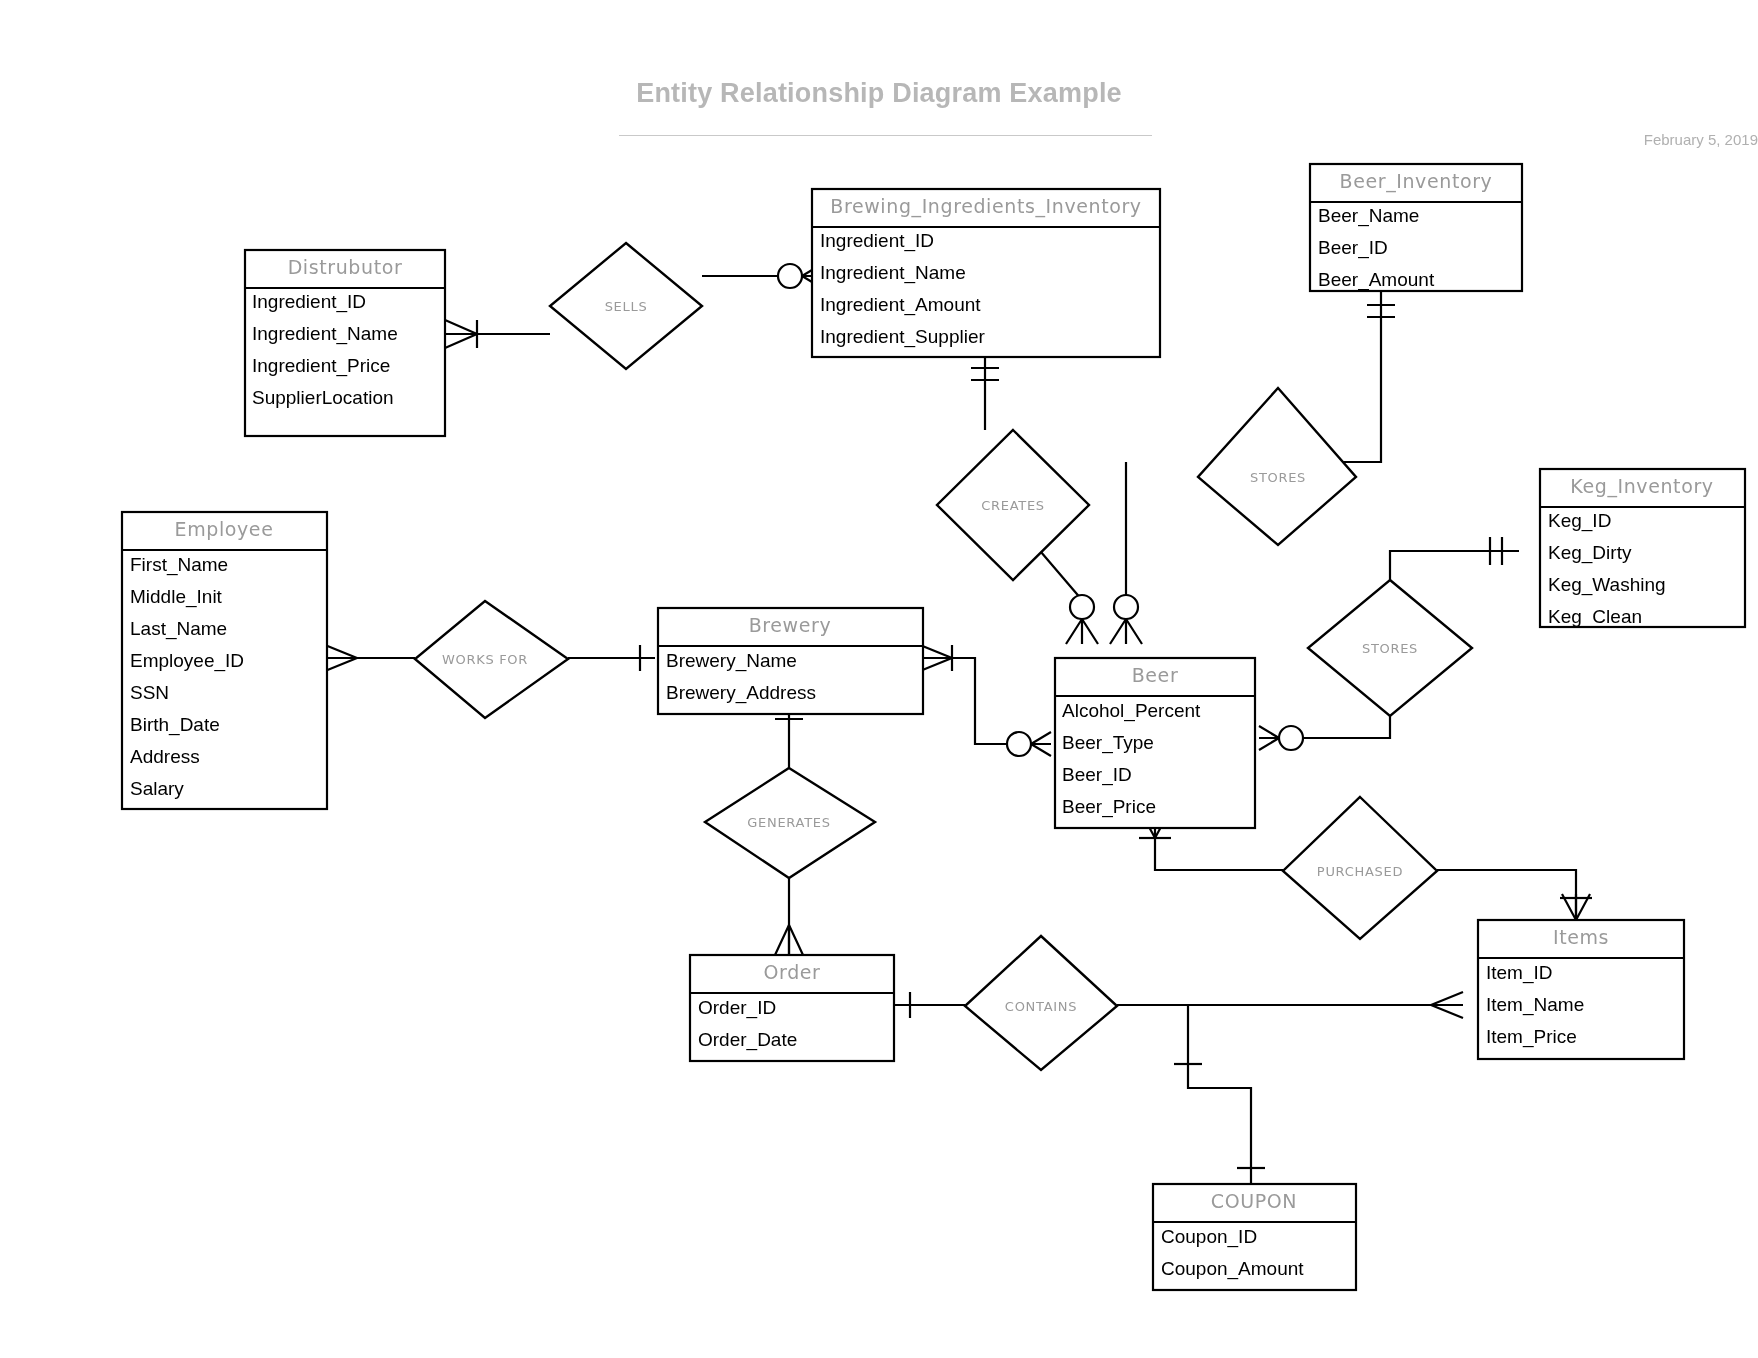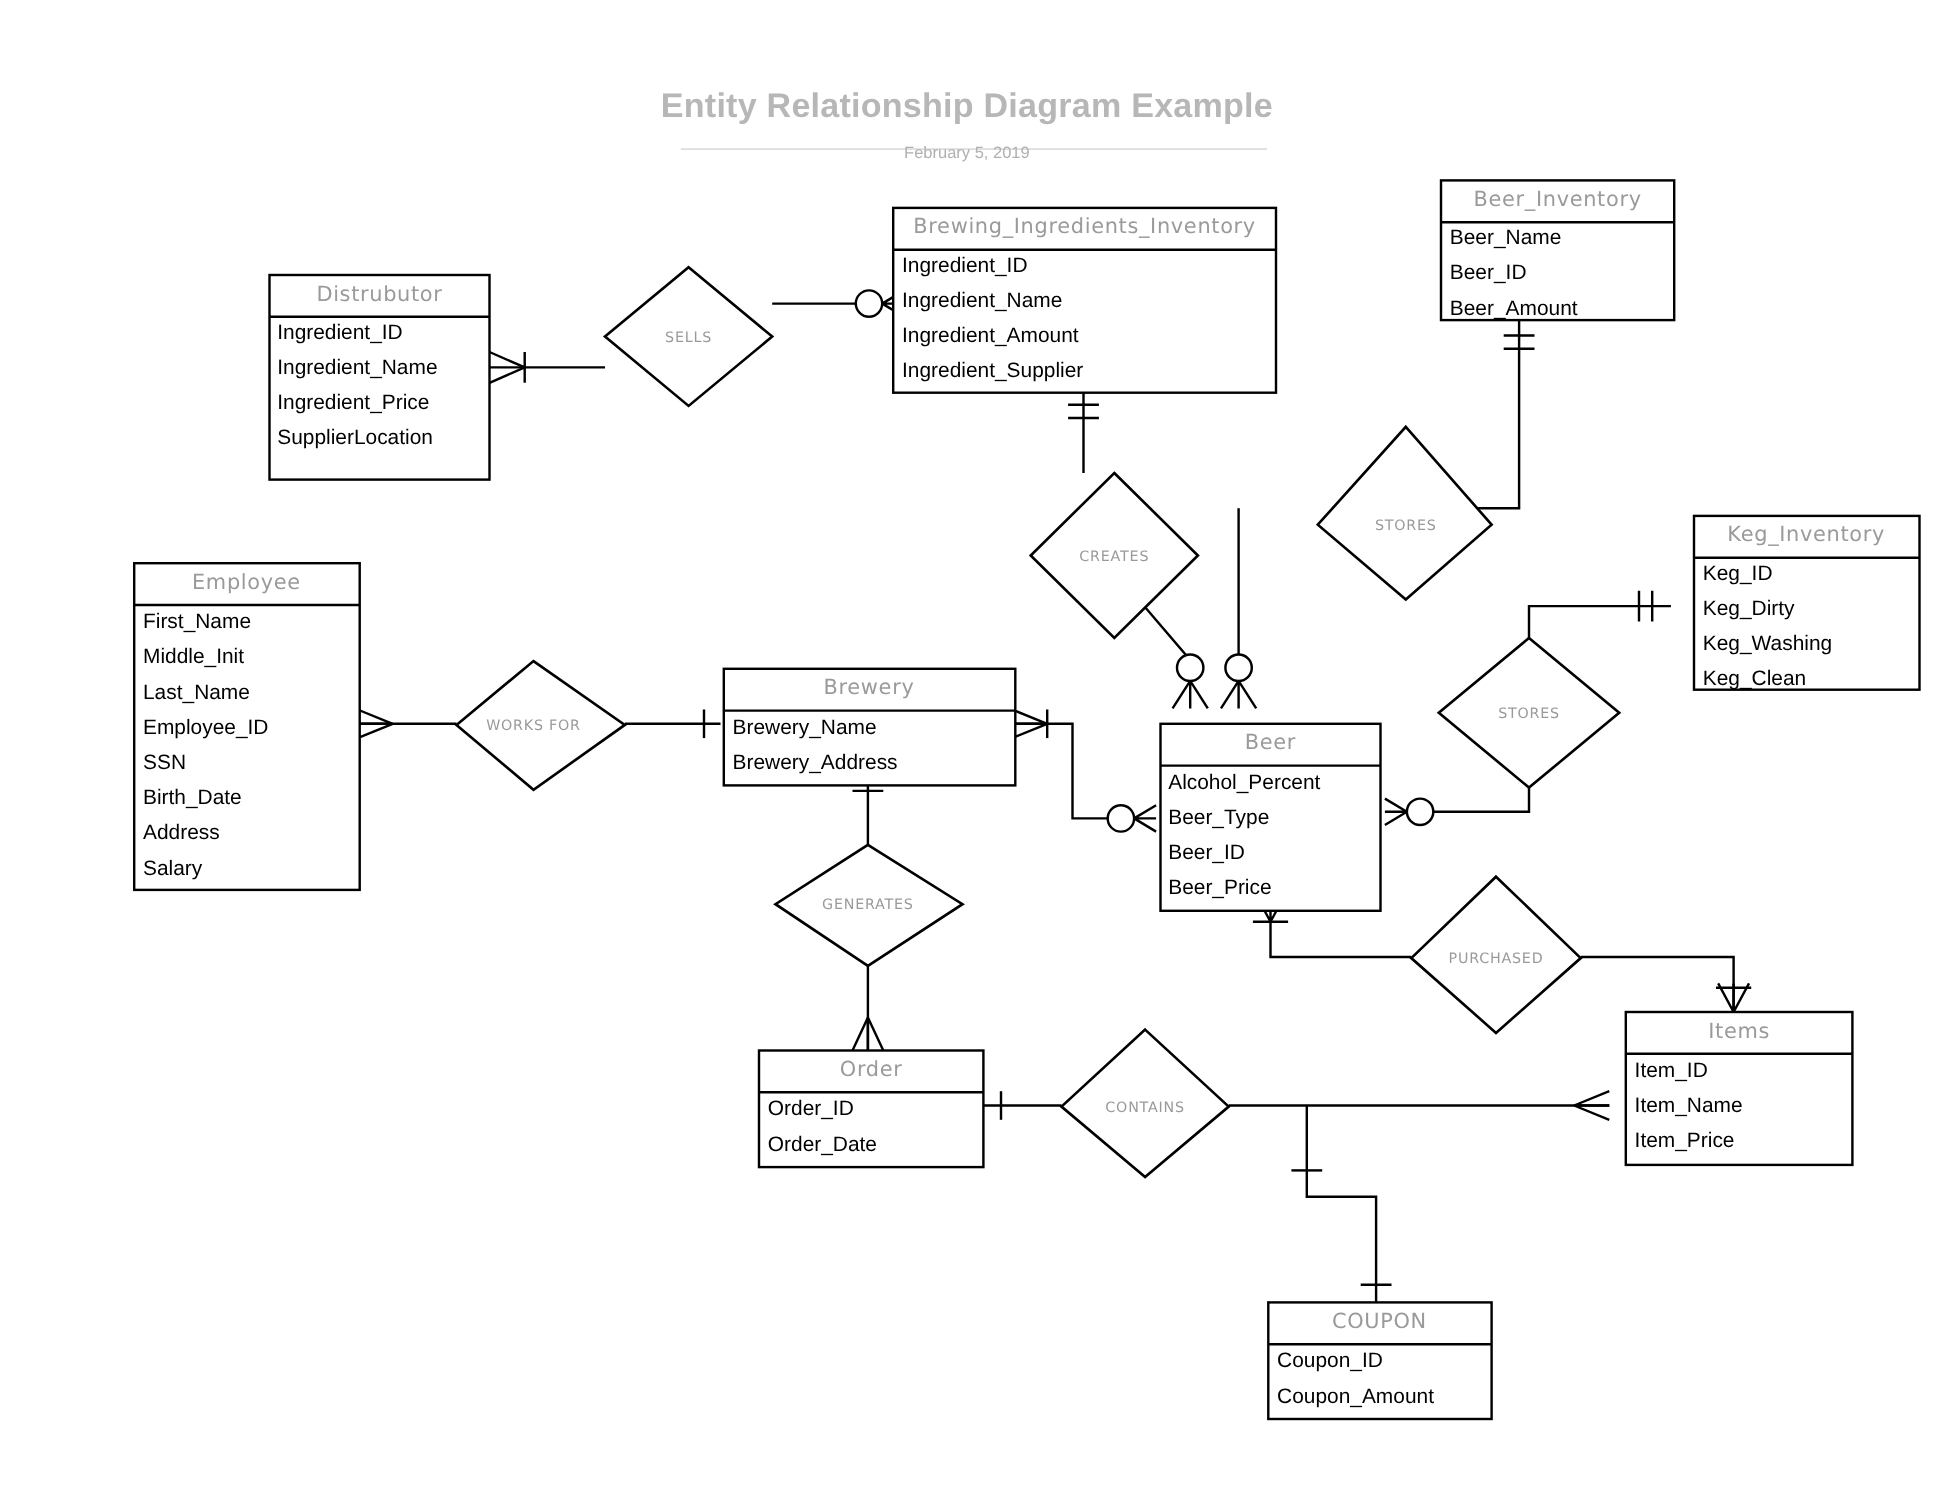--- a/index.html
+++ b/index.html
@@ -73,39 +73,39 @@
     stroke: #000000;
     stroke-width: 2.2;
   }
   .doc-title {
     position: absolute;
     left: 0;
     right: 0;
     top: 78px;
     text-align: center;
     font-family: "Liberation Sans", sans-serif;
-    font-size: 31px;
+    font-size: 27px;
     font-weight: bold;
     color: #b7b7b7;
     letter-spacing: 0.2px;
   }
   .title-rule {
     position: absolute;
     left: 619px;
     top: 135px;
     width: 533px;
     height: 1px;
     background: #c9c9c9;
   }
   .doc-date {
     position: absolute;
     left: 0;
     right: 0;
     top: 131px;
-    text-align: center;
+    text-align: right;
     font-family: "Liberation Sans", sans-serif;
     font-size: 15px;
     color: #b0b0b0;
   }
 </style>
 </head>
 <body>
 
 <div class="doc-title">Entity Relationship Diagram Example</div>
 <div class="title-rule"></div>

